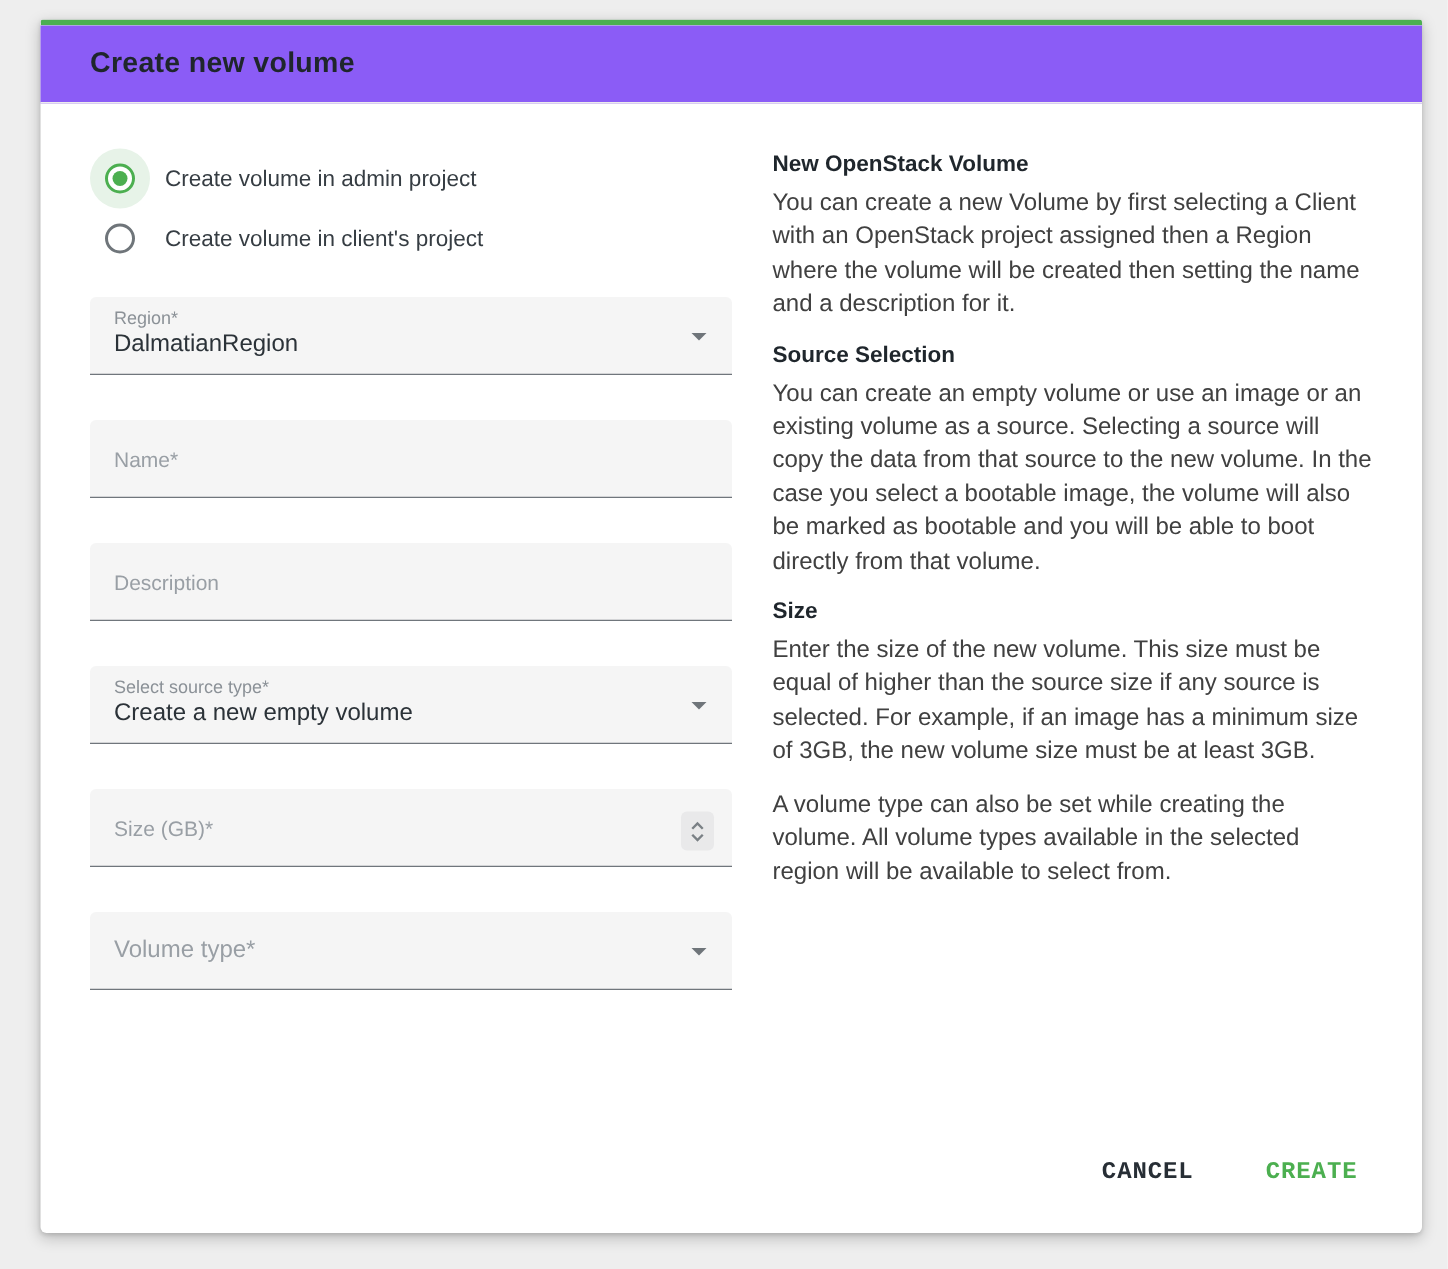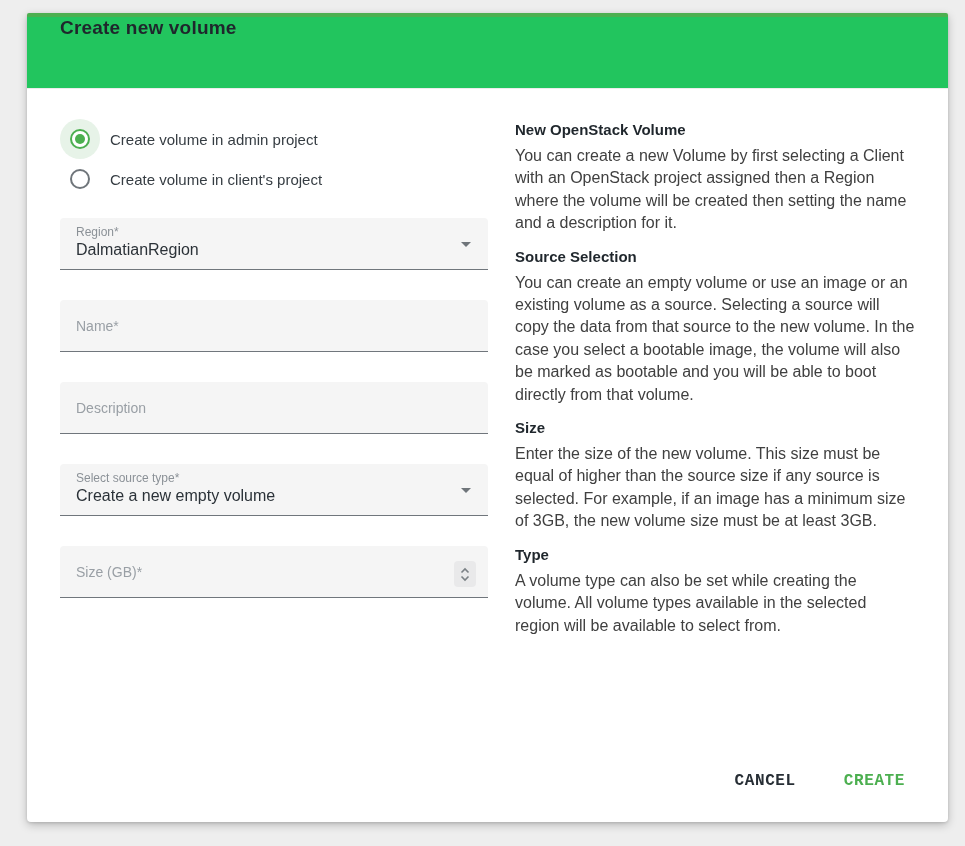--- a/index.html
+++ b/index.html
@@ -15,24 +15,25 @@
     left: 27px; top: 13px;
     width: 921px; height: 809px;
     background: #ffffff;
     border-top: 4px solid #4caf50;
     border-radius: 2px 2px 4px 4px;
     box-shadow: 0 3px 10px rgba(0,0,0,0.22), 0 1px 3px rgba(0,0,0,0.12);
     display: flex;
     flex-direction: column;
   }
   .modal-header {
-    background: #22c55e;
-    height: 72px;
+    background: #8b5cf6;
+    height: 52px;
     flex-shrink: 0;
     display: flex;
+    align-items: center;
     padding: 0 33px;
     border-bottom: 1px solid #ececec;
   }
   .modal-title {
     font-size: 19px;
     font-weight: 700;
     color: #1f262c;
     letter-spacing: 0.2px;
   }
   .modal-content {
@@ -239,34 +240,37 @@
         <span class="spinner">
           <svg width="10" height="7" viewBox="0 0 10 7">
             <polyline points="1.5,5.5 5,2 8.5,5.5" fill="none" stroke="#7a8085" stroke-width="1.6"></polyline>
           </svg>
           <svg width="10" height="7" viewBox="0 0 10 7">
             <polyline points="1.5,1.5 5,5 8.5,1.5" fill="none" stroke="#7a8085" stroke-width="1.6"></polyline>
           </svg>
         </span>
       </div>
 
+      <div class="field mt">
+        <span class="placeholder-value">Volume type*</span>
+        <span class="caret-down"></span>
+      </div>
 
     </div>
 
     <div class="help-col">
       <div class="help-heading">New OpenStack Volume</div>
       <div class="help-text">You can create a new Volume by first selecting a Client with an OpenStack project assigned then a Region where the volume will be created then setting the name and a description for it.</div>
 
       <div class="help-heading">Source Selection</div>
       <div class="help-text">You can create an empty volume or use an image or an existing volume as a source. Selecting a source will copy the data from that source to the new volume. In the case you select a bootable image, the volume will also be marked as bootable and you will be able to boot directly from that volume.</div>
 
       <div class="help-heading">Size</div>
       <div class="help-text">Enter the size of the new volume. This size must be equal of higher than the source size if any source is selected. For example, if an image has a minimum size of 3GB, the new volume size must be at least 3GB.</div>
 
-      <div class="help-heading">Type</div>
       <div class="help-text">A volume type can also be set while creating the volume. All volume types available in the selected region will be available to select from.</div>
     </div>
 
   </div>
 
   <div class="modal-footer">
     <button class="btn btn-cancel">CANCEL</button>
     <button class="btn btn-create">CREATE</button>
   </div>
 

